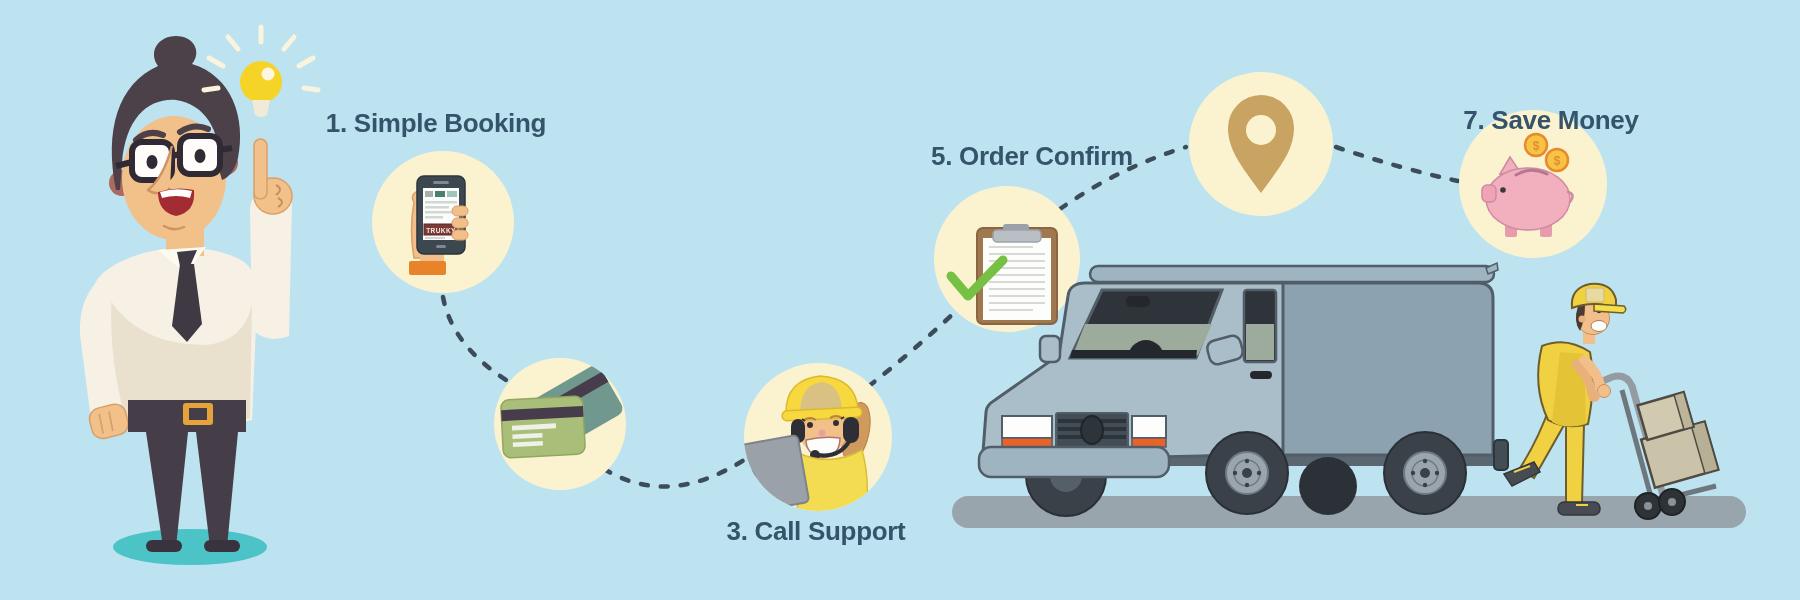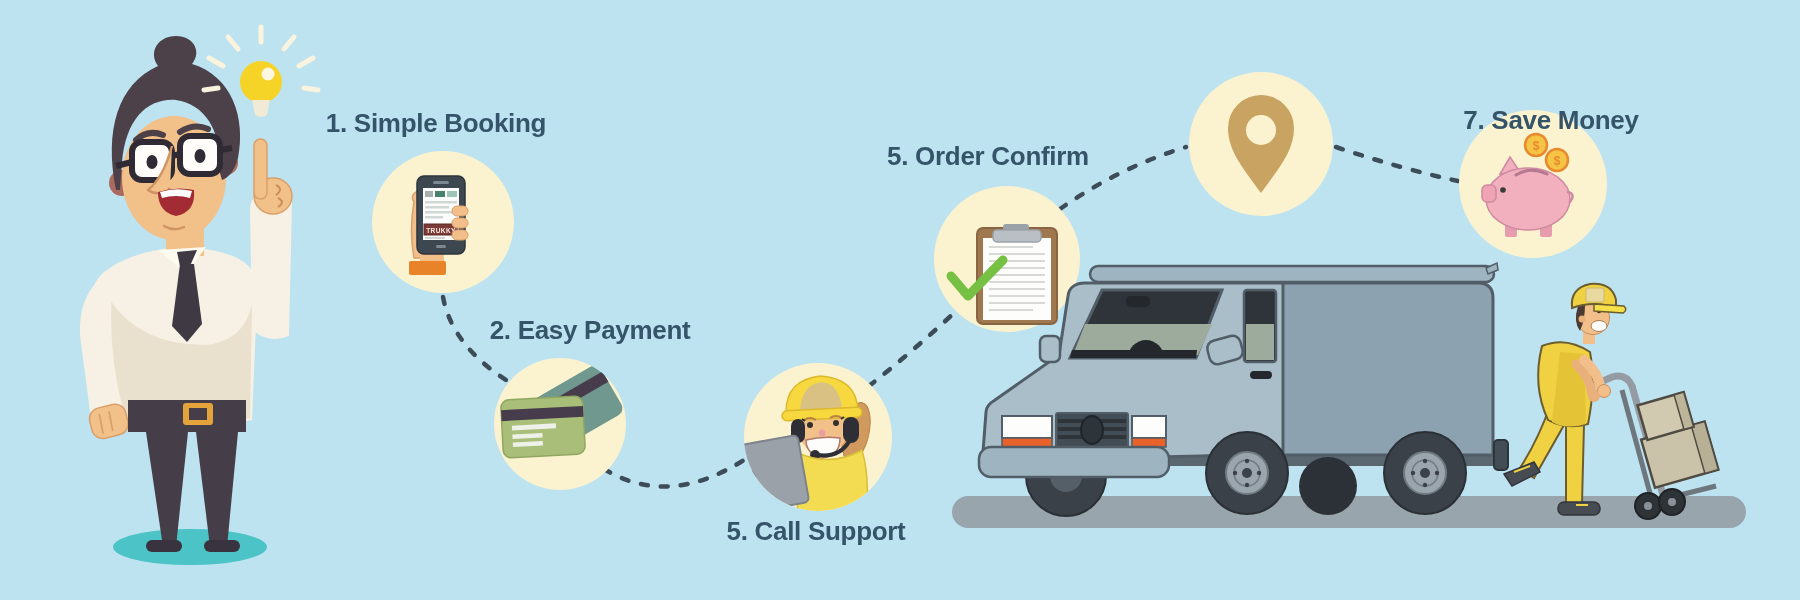--- a/index.html
+++ b/index.html
@@ -365,18 +365,17 @@
     <path d="M 1595,305 Q 1600,302 1604,305" fill="none" stroke="#4a3a33" stroke-width="2"></path>
     <ellipse cx="1599" cy="326" rx="8" ry="5.5" fill="#fdfdfb" stroke="#b07a52" stroke-width="1"></ellipse>
 
     <path d="M 1572,308 Q 1570,288 1590,284 Q 1612,282 1616,300 L 1616,308 Q 1594,300 1572,308 Z" fill="#f0d142" stroke="#6b5d2f" stroke-width="2"></path>
     <rect x="1586" y="288" width="18" height="14" rx="2" fill="#e8d9a0" stroke="#cdb96f" stroke-width="1"></rect>
     <path d="M 1594,304 L 1624,306 Q 1628,310 1623,313 L 1594,311 Z" fill="#f6e04a" stroke="#6b5d2f" stroke-width="1.5"></path>
   </g>
 </svg>
 
 <div class="step-label" style="left:436px;top:109px">1. Simple Booking</div>
-<div class="step-label" style="left:590px;top:316px">2. Easy Payment</div>
-<div class="step-label" style="left:816px;top:517px">5. Call Support</div>
-<div class="step-label" style="left:988px;top:142px">5. Order Confirm</div>
+<div class="step-label" style="left:816px;top:517px">3. Call Support</div>
+<div class="step-label" style="left:1032px;top:142px">5. Order Confirm</div>
 <div class="step-label" style="left:1551px;top:106px">7. Save Money</div>
 
 </div>
 
 </body></html>

